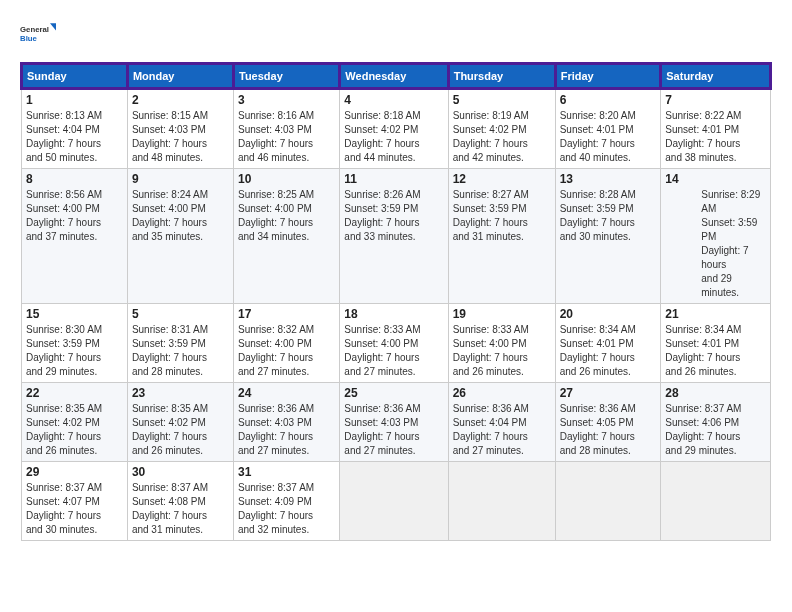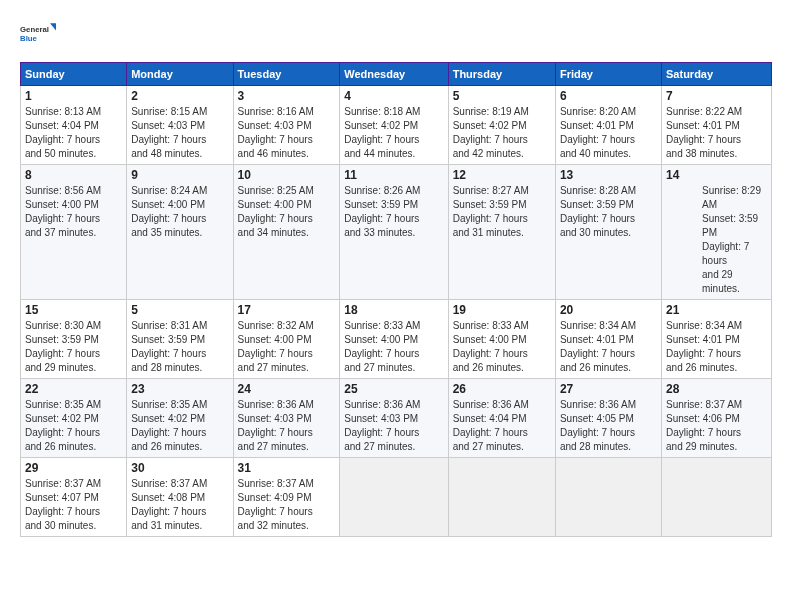--- a/index.html
+++ b/index.html
@@ -44,21 +44,21 @@
       border-collapse: collapse;
       font-size: 9.5px;
     }
     .calendar thead tr th {
       background: #1565c0;
       color: #fff;
       padding: 5px 4px;
       text-align: left;
       font-size: 11px;
       font-weight: bold;
-      border: 1px solid #4c1d95;
+      border: 3px solid #4c1d95;
     }
     .calendar tbody tr td {
       border: 1px solid #ccc;
       vertical-align: top;
       padding: 3px 4px;
       width: 113px;
       height: 76px;
       background: #fff;
     }
     .calendar tbody tr:nth-child(even) td {

